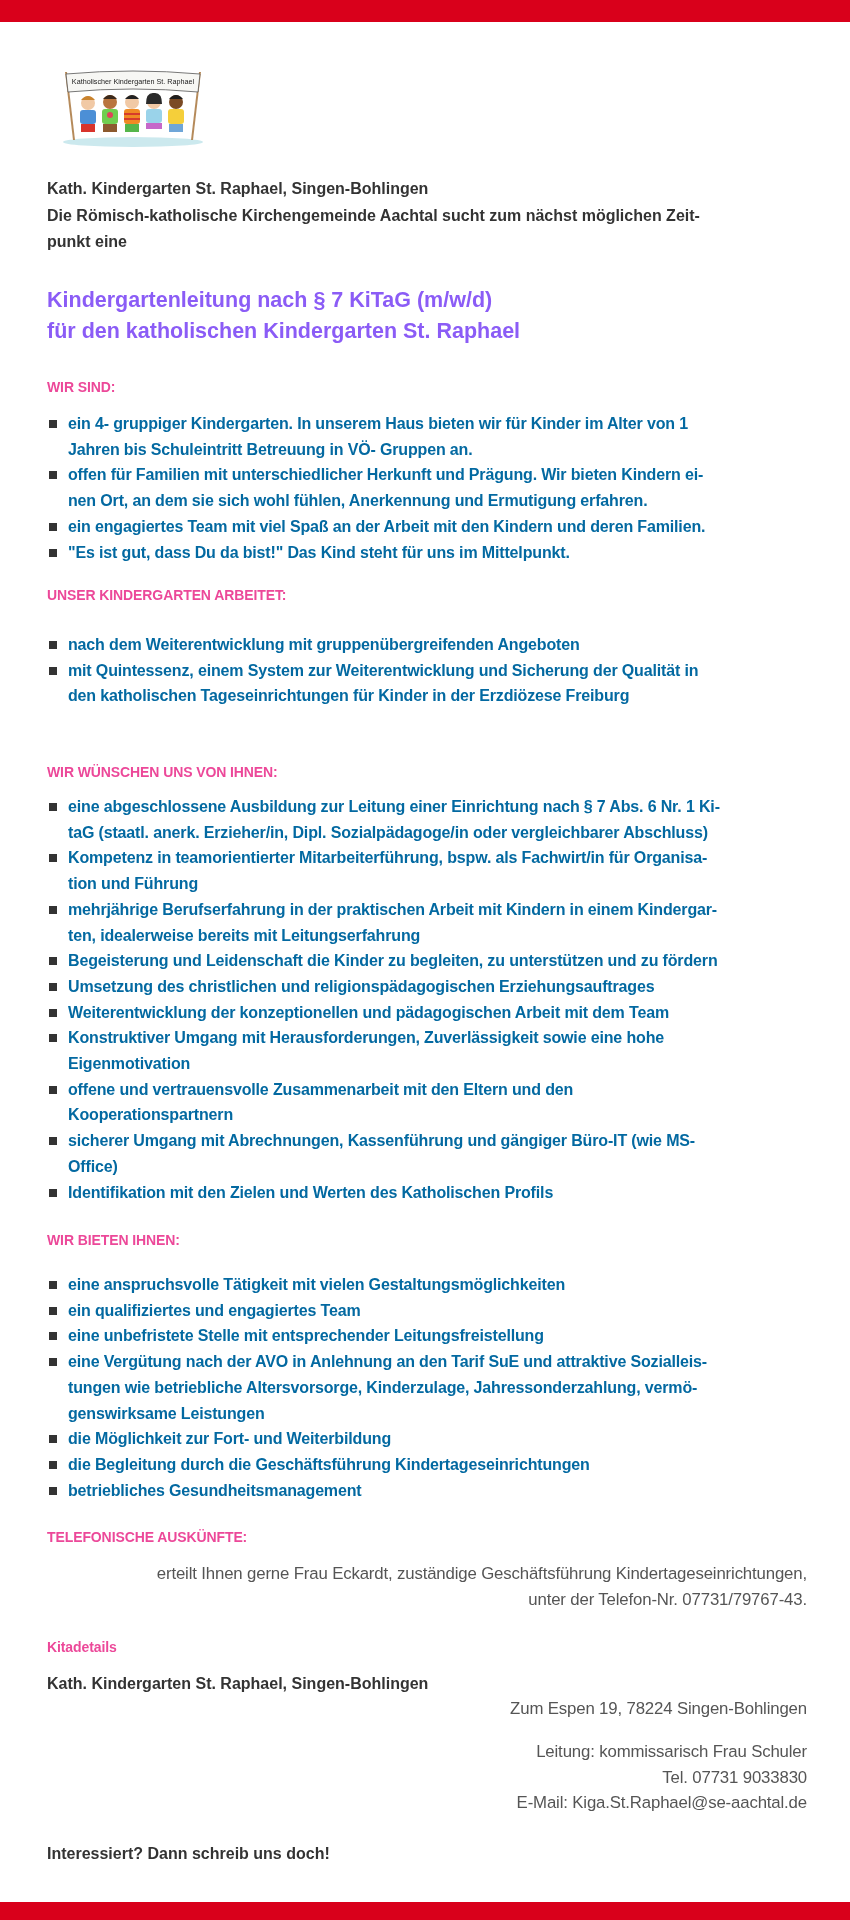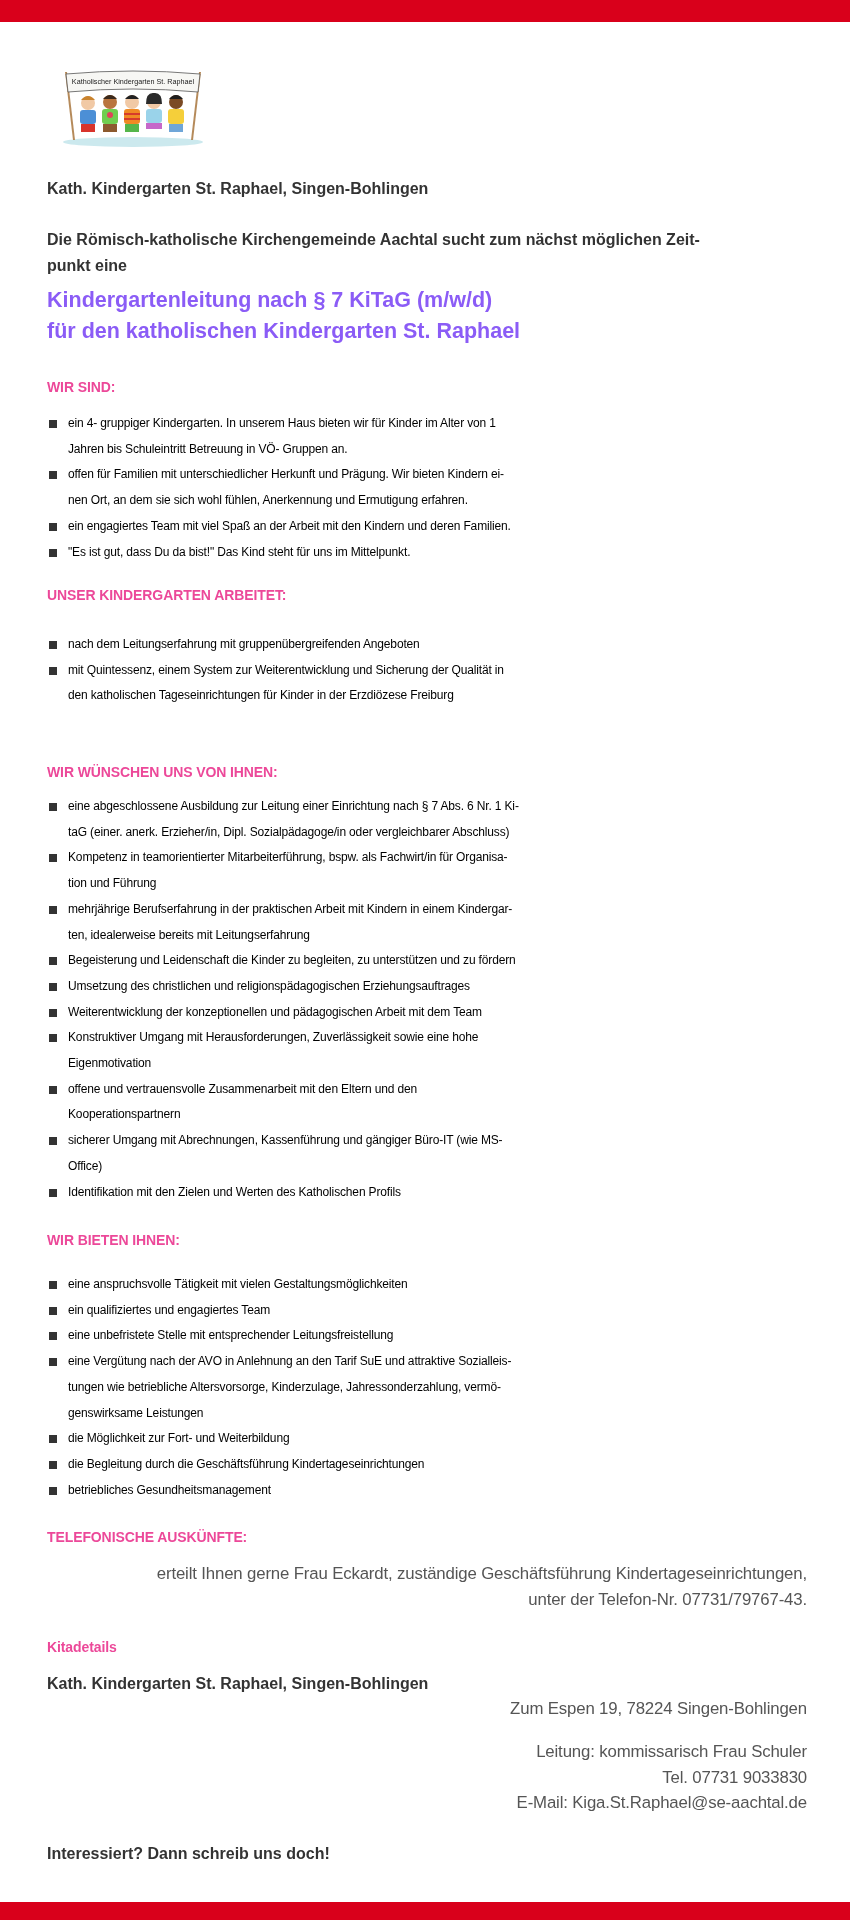--- a/index.html
+++ b/index.html
@@ -8,21 +8,21 @@
   .bar { position:absolute; left:0; width:850px; background:#d9001b; }
   .bar.top { top:0; height:22px; }
   .bar.bottom { top:1902px; height:18px; }
   .logo { position:absolute; left:60px; top:66px; width:146px; height:82px; }
   .blk { position:absolute; left:47px; width:760px; margin:0; }
   .bold16 { font-size:16px; font-weight:bold; color:#333333; line-height:26px; }
   .title { font-size:21.5px; font-weight:bold; color:#8b5cf6; line-height:31px; }
   .h { font-size:14px; font-weight:bold; color:#ec4899; line-height:26px; text-transform:none; letter-spacing:-0.1px; }
   .body { font-size:16.8px; color:#555555; line-height:25.7px; letter-spacing:-0.15px;text-align:right; }
   ul.list { list-style:none; padding:0; margin:0; }
-  ul.list li { position:relative; padding-left:21px; font-size:12px; line-height:25.7px; color:#000000; letter-spacing:-0.15px; }
+  ul.list li { position:relative; padding-left:21px; font-size:16px; line-height:25.7px; color:#0369a1; letter-spacing:-0.15px;font-weight:bold; }
   ul.list li .sq { position:absolute; left:2px; top:9px; width:8px; height:8px; background:#333333; }
   .line { display:block; white-space:nowrap; }
 </style>
 </head>
 <body>
 
 <div class="bar top"></div>
 
 <div class="logo">
   <svg width="146" height="82" viewBox="0 0 146 82">
@@ -55,21 +55,21 @@
       <circle cx="116" cy="36" r="7" fill="#7a4a24"></circle>
         <path d="M109 33 Q116 25 123 33" fill="#1e1e1e"></path>
       <rect x="108" y="43" width="16" height="15" rx="3" fill="#f5cf3a"></rect>
         <rect x="109" y="58" width="14" height="8" fill="#6fa6d8"></rect>
     </g>
   </svg>
 </div>
 
 <p class="blk bold16" style="top:176px">Kath. Kindergarten St. Raphael, Singen-Bohlingen</p>
 
-<p class="blk bold16" style="top:227px">
+<p class="blk bold16" style="top:203px">
   <span class="line">Die Römisch-katholische Kirchengemeinde Aachtal sucht zum nächst möglichen Zeit-</span>
   <span class="line">punkt eine</span>
 </p>
 
 <h1 class="blk title" style="top:285px">
   <span class="line">Kindergartenleitung nach § 7 KiTaG (m/w/d)</span>
   <span class="line">für den katholischen Kindergarten St. Raphael</span>
 </h1>
 
 <h2 class="blk h" style="top:374px">WIR SIND:</h2>
@@ -91,35 +91,35 @@
     <li>
       <span class="sq"></span>
       <span class="line">"Es ist gut, dass Du da bist!" Das Kind steht für uns im Mittelpunkt.</span>
     </li>
   </ul>
 
 <h2 class="blk h" style="top:582px">UNSER KINDERGARTEN ARBEITET:</h2>
 <ul class="blk list" style="top:632px">
     <li>
       <span class="sq"></span>
-      <span class="line">nach dem Leitungserfahrung mit gruppenübergreifenden Angeboten</span>
+      <span class="line">nach dem Weiterentwicklung mit gruppenübergreifenden Angeboten</span>
     </li>
     <li>
       <span class="sq"></span>
       <span class="line">mit Quintessenz, einem System zur Weiterentwicklung und Sicherung der Qualität in</span>
       <span class="line">den katholischen Tageseinrichtungen für Kinder in der Erzdiözese Freiburg</span>
     </li>
   </ul>
 
 <h2 class="blk h" style="top:759px">WIR WÜNSCHEN UNS VON IHNEN:</h2>
 <ul class="blk list" style="top:794px">
     <li>
       <span class="sq"></span>
       <span class="line">eine abgeschlossene Ausbildung zur Leitung einer Einrichtung nach § 7 Abs. 6 Nr. 1 Ki-</span>
-      <span class="line">taG (einer. anerk. Erzieher/in, Dipl. Sozialpädagoge/in oder vergleichbarer Abschluss)</span>
+      <span class="line">taG (staatl. anerk. Erzieher/in, Dipl. Sozialpädagoge/in oder vergleichbarer Abschluss)</span>
     </li>
     <li>
       <span class="sq"></span>
       <span class="line">Kompetenz in teamorientierter Mitarbeiterführung, bspw. als Fachwirt/in für Organisa-</span>
       <span class="line">tion und Führung</span>
     </li>
     <li>
       <span class="sq"></span>
       <span class="line">mehrjährige Berufserfahrung in der praktischen Arbeit mit Kindern in einem Kindergar-</span>
       <span class="line">ten, idealerweise bereits mit Leitungserfahrung</span>

